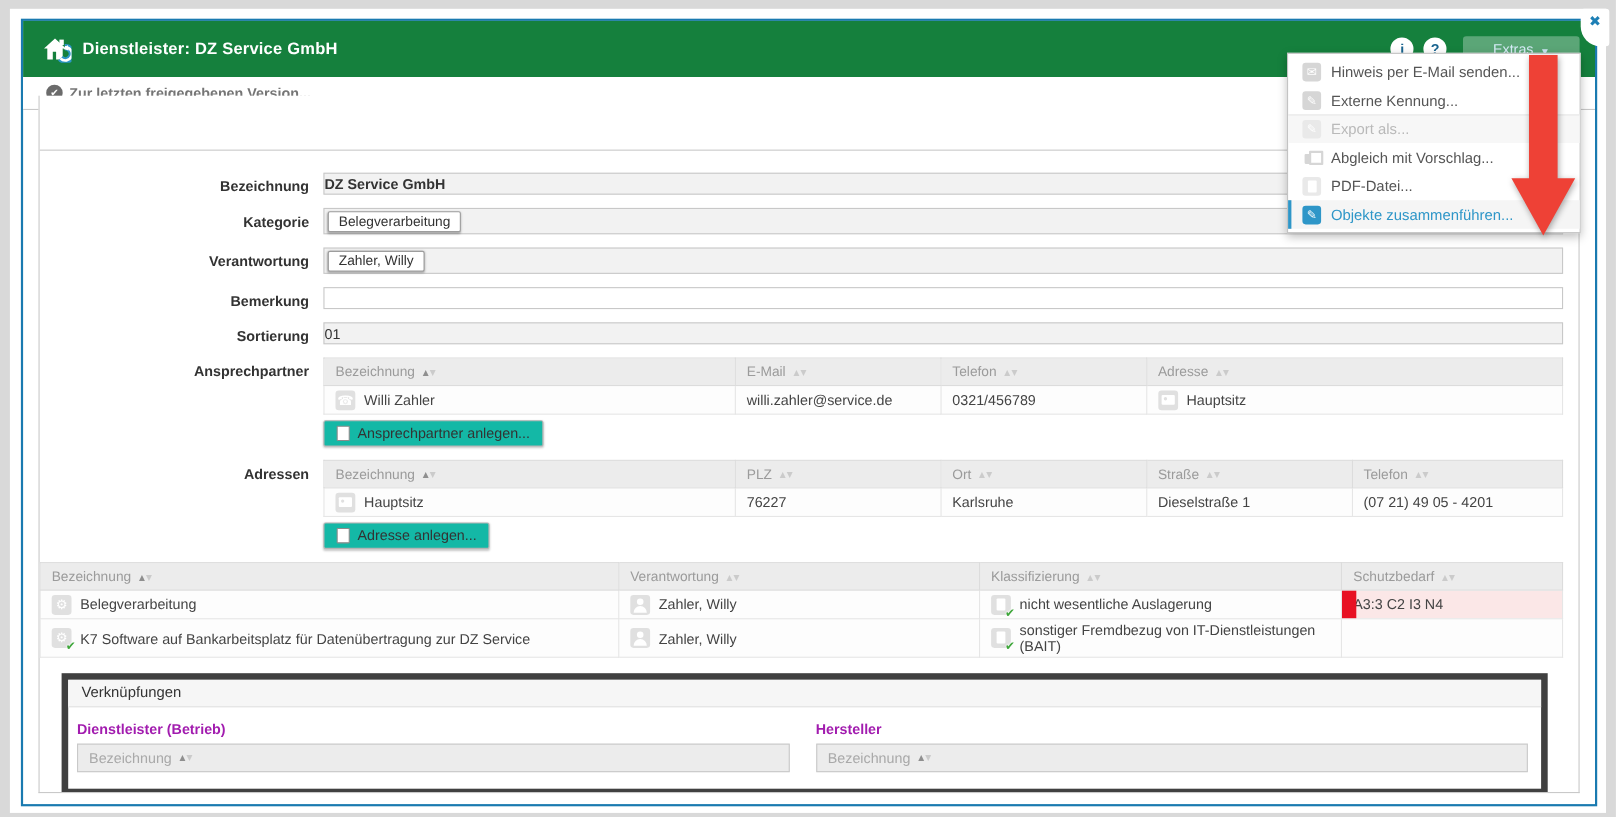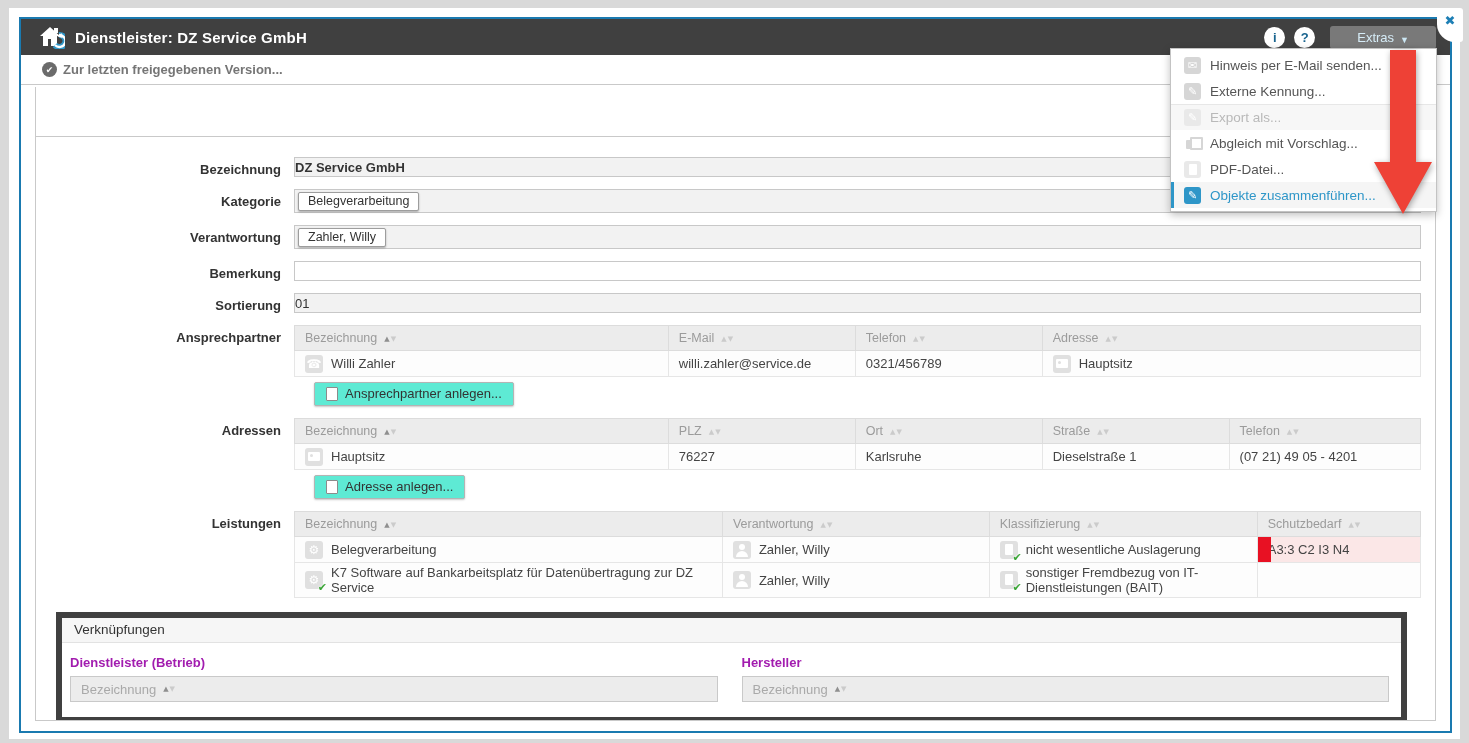--- a/index.html
+++ b/index.html
@@ -6,21 +6,21 @@
   html,body { width:1469px; height:743px; }
   body {
     font-family: "Liberation Sans", "DejaVu Sans", sans-serif;
     background:#d9d9d9; position:relative; overflow:hidden; font-size:13px; color:#444;
   }
   .page-white { position:absolute; left:9px; top:8px; right:9px; bottom:4px; background:#fff; }
 
   
   .modal { position:absolute; left:19px; top:17px; width:1433px; height:716px;
            border:2px solid #1a7ab0; background:#fff; }
-  .titlebar { height:36px; background:#404040; display:flex; align-items:center; padding:0 14px 0 18px; }
+  .titlebar { height:51px; background:#15803d; display:flex; align-items:center; padding:0 14px 0 18px; }
   .title-icon { width:26px; height:24px; margin-right:10px; flex:0 0 auto; }
   .title-text { color:#fff; font-weight:bold; font-size:15px; letter-spacing:.2px; }
   .titlebar-right { margin-left:auto; display:flex; align-items:center; gap:9px; }
   .circle-btn { width:21px; height:21px; border-radius:50%; background:#fff; color:#19648f;
                 font-weight:bold; font-size:13px; display:flex; align-items:center; justify-content:center;
                 cursor:default; }
   .extras-btn { background:rgba(255,255,255,.30); border-radius:3px; color:#d6ecf7; font-size:13px;
                 padding:4px 27px; margin-left:6px; display:flex; align-items:flex-end; gap:6px; }
   .extras-caret { font-size:9px; color:#cbe6f3; }
 
@@ -68,23 +68,23 @@
   .icon-person::before { content:""; position:absolute; top:3px; left:6px; width:6px; height:6px; border-radius:50%; background:#fff; }
   .icon-person::after  { content:""; position:absolute; bottom:2px; left:3px; width:12px; height:6px; border-radius:6px 6px 0 0; background:#fff; }
   .icon-doc::before { content:""; position:absolute; top:3px; left:5px; width:8px; height:11px; background:#fff; border-radius:1px; }
   .icon-card::before { content:""; position:absolute; top:4px; left:3px; width:12px; height:9px; background:#fff; border-radius:1px; }
   .icon-card::after { content:""; position:absolute; top:6px; left:5px; width:3px; height:3px; background:#e0e0e0; border-radius:50%; }
   .green-check { position:absolute; right:-4px; bottom:-5px; color:#3da639; font-size:11px; font-weight:bold;
                  text-shadow:0 0 2px #fff, 0 0 2px #fff; font-family:"DejaVu Sans",sans-serif; }
   td.schutz { position:relative; background:#fbe7e7 !important; padding-left:24px; }
   td.schutz::before { content:""; position:absolute; left:0; top:0; bottom:0; width:13px; background:#e81123; }
 
-  .table-btn { display:inline-flex; align-items:center; gap:7px; margin-top:5px; background:#5eead4;
+  .table-btn { display:inline-flex; align-items:center; gap:7px; margin-top:5px; background:#14b8a6;
                border:1px solid #b4b4b4; border-radius:2px; box-shadow:0 1px 2px rgba(0,0,0,.22);
-               padding:3px 11px 4px; font-size:13px; color:#333; cursor:default;margin-left:20px; }
+               padding:3px 11px 4px; font-size:13px; color:#333; cursor:default; }
   .btn-doc { width:12px; height:14px; border:1.5px solid #8b8b8b; border-radius:1px; position:relative; background:#fff; }
 
   
   .fieldset { margin:14px 14px 0 20px; border:6px solid #404040; }
   .fieldset-head { background:#f6f6f6; border-bottom:1px solid #e2e2e2; padding:4px 12px 5px; font-size:13.5px; color:#333; }
   .fieldset-body { display:flex; gap:24px; padding:12px 12px 15px 8px; }
   .link-col { flex:1; }
   .link-col-label { font-weight:bold; font-size:13px; color:#a21caf; margin-bottom:6px; }
   .empty-head { background:#ececec; border:1px solid #c9c9c9; height:26px; display:flex; align-items:center;
                 padding-left:10px; color:#a9a9a9; font-size:13px; }
@@ -273,21 +273,20 @@
               </tbody>
           </table>
           <div class="table-btn">
             <span class="btn-doc"></span>
             <span>Adresse anlegen...</span>
           </div>
         </div>
       </div>
 
       <div class="form-row">
-        <div class="form-label">Leistungen</div>
         <div class="form-field">
           <table class="grid">
             <colgroup>
                 <col style="width:38%">
                 <col style="width:23.7%">
                 <col style="width:23.8%">
                 <col style="width:14.5%">
               </colgroup>
             <thead>
                 <tr>

